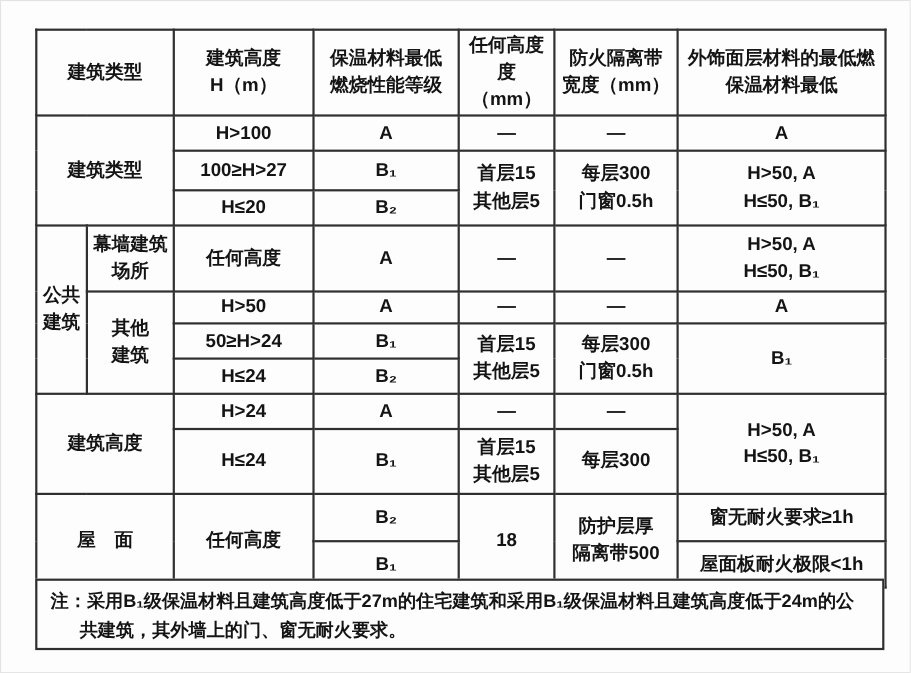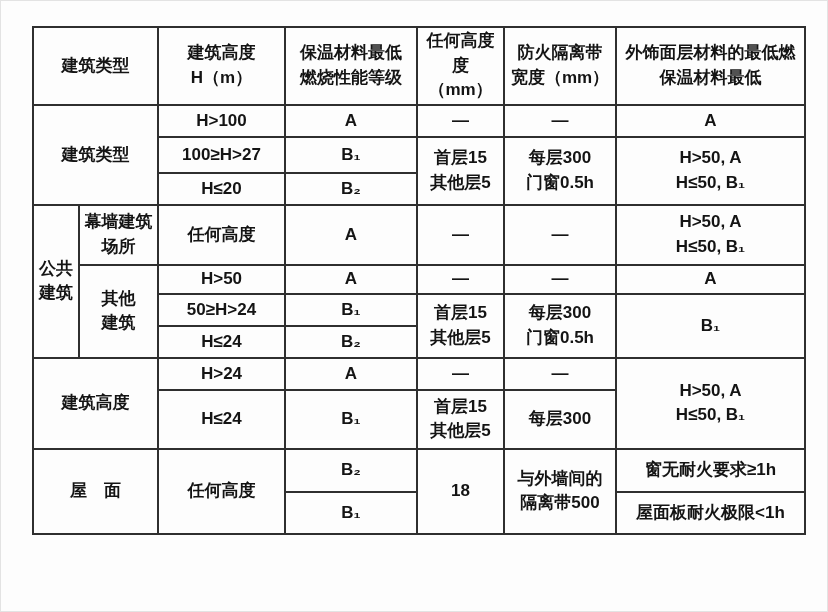--- a/index.html
+++ b/index.html
@@ -175,25 +175,29 @@
         <td>首层15
 其他层5</td>
         <td>每层300</td>
       </tr>
 
       <tr class="h43">
         <td colspan="2" rowspan="2">屋　面</td>
         <td rowspan="2">任何高度</td>
         <td>B₂</td>
         <td rowspan="2">18</td>
-        <td rowspan="2">与外墙间的
+        <td rowspan="2">防护层厚
 隔离带500</td>
         <td>窗无耐火要求≥1h</td>
       </tr>
       <tr class="h42">
         <td>B₁</td>
         <td>屋面板耐火极限&lt;1h</td>
       </tr>
     </tbody>
       </table>
   </div>
 
+  <div class="note-box">
+    <p class="note-text">注：采用B₁级保温材料且建筑高度低于27m的住宅建筑和采用B₁级保温材料且建筑高度低于24m的公
+共建筑，其外墙上的门、窗无耐火要求。</p>
+  </div>
 </div>
 
 </body></html>

